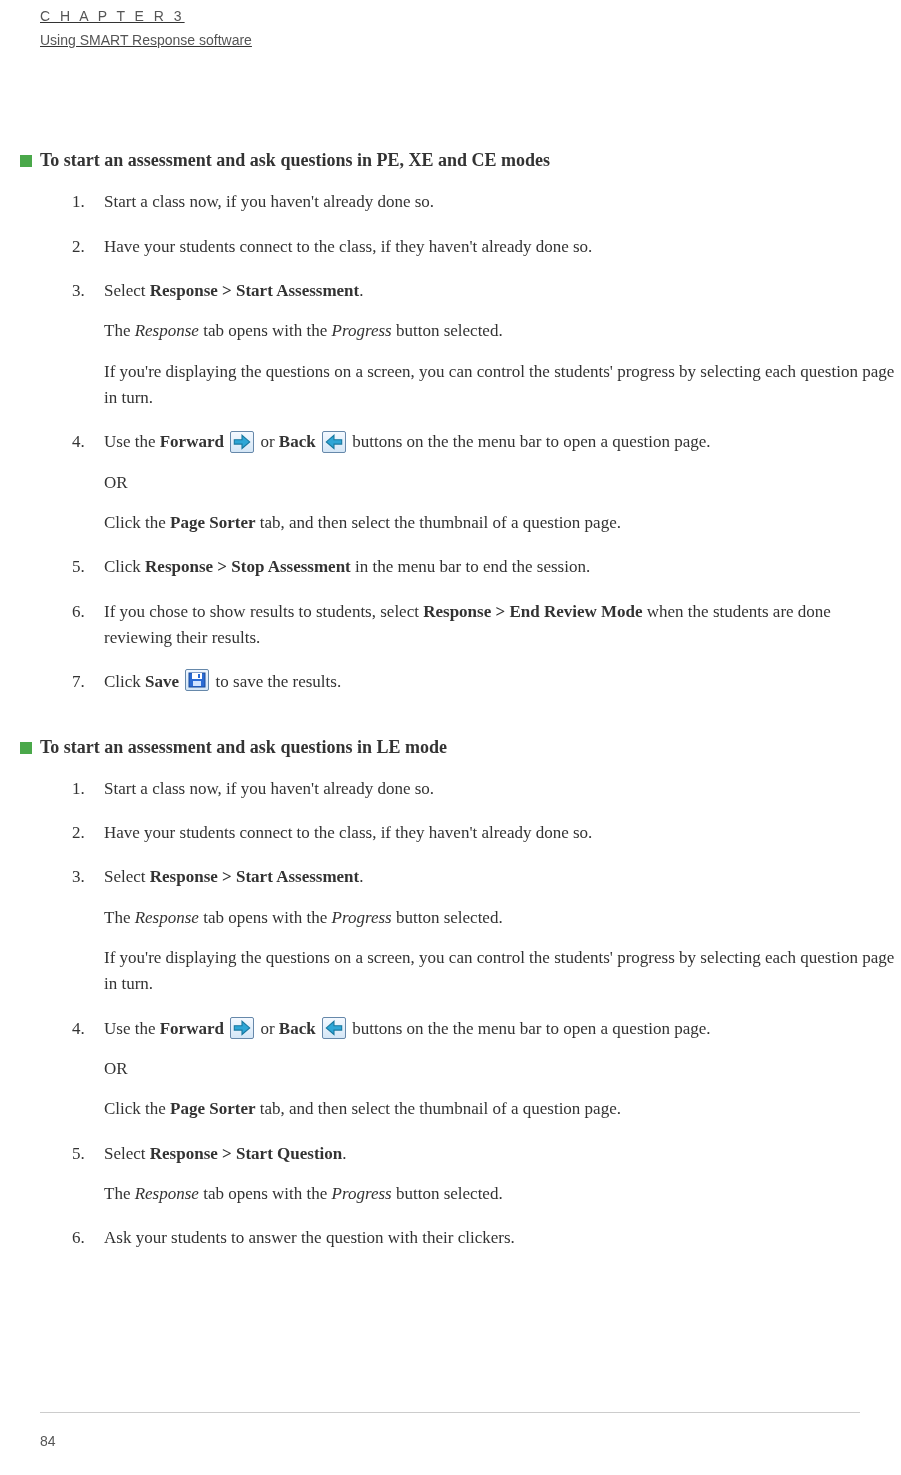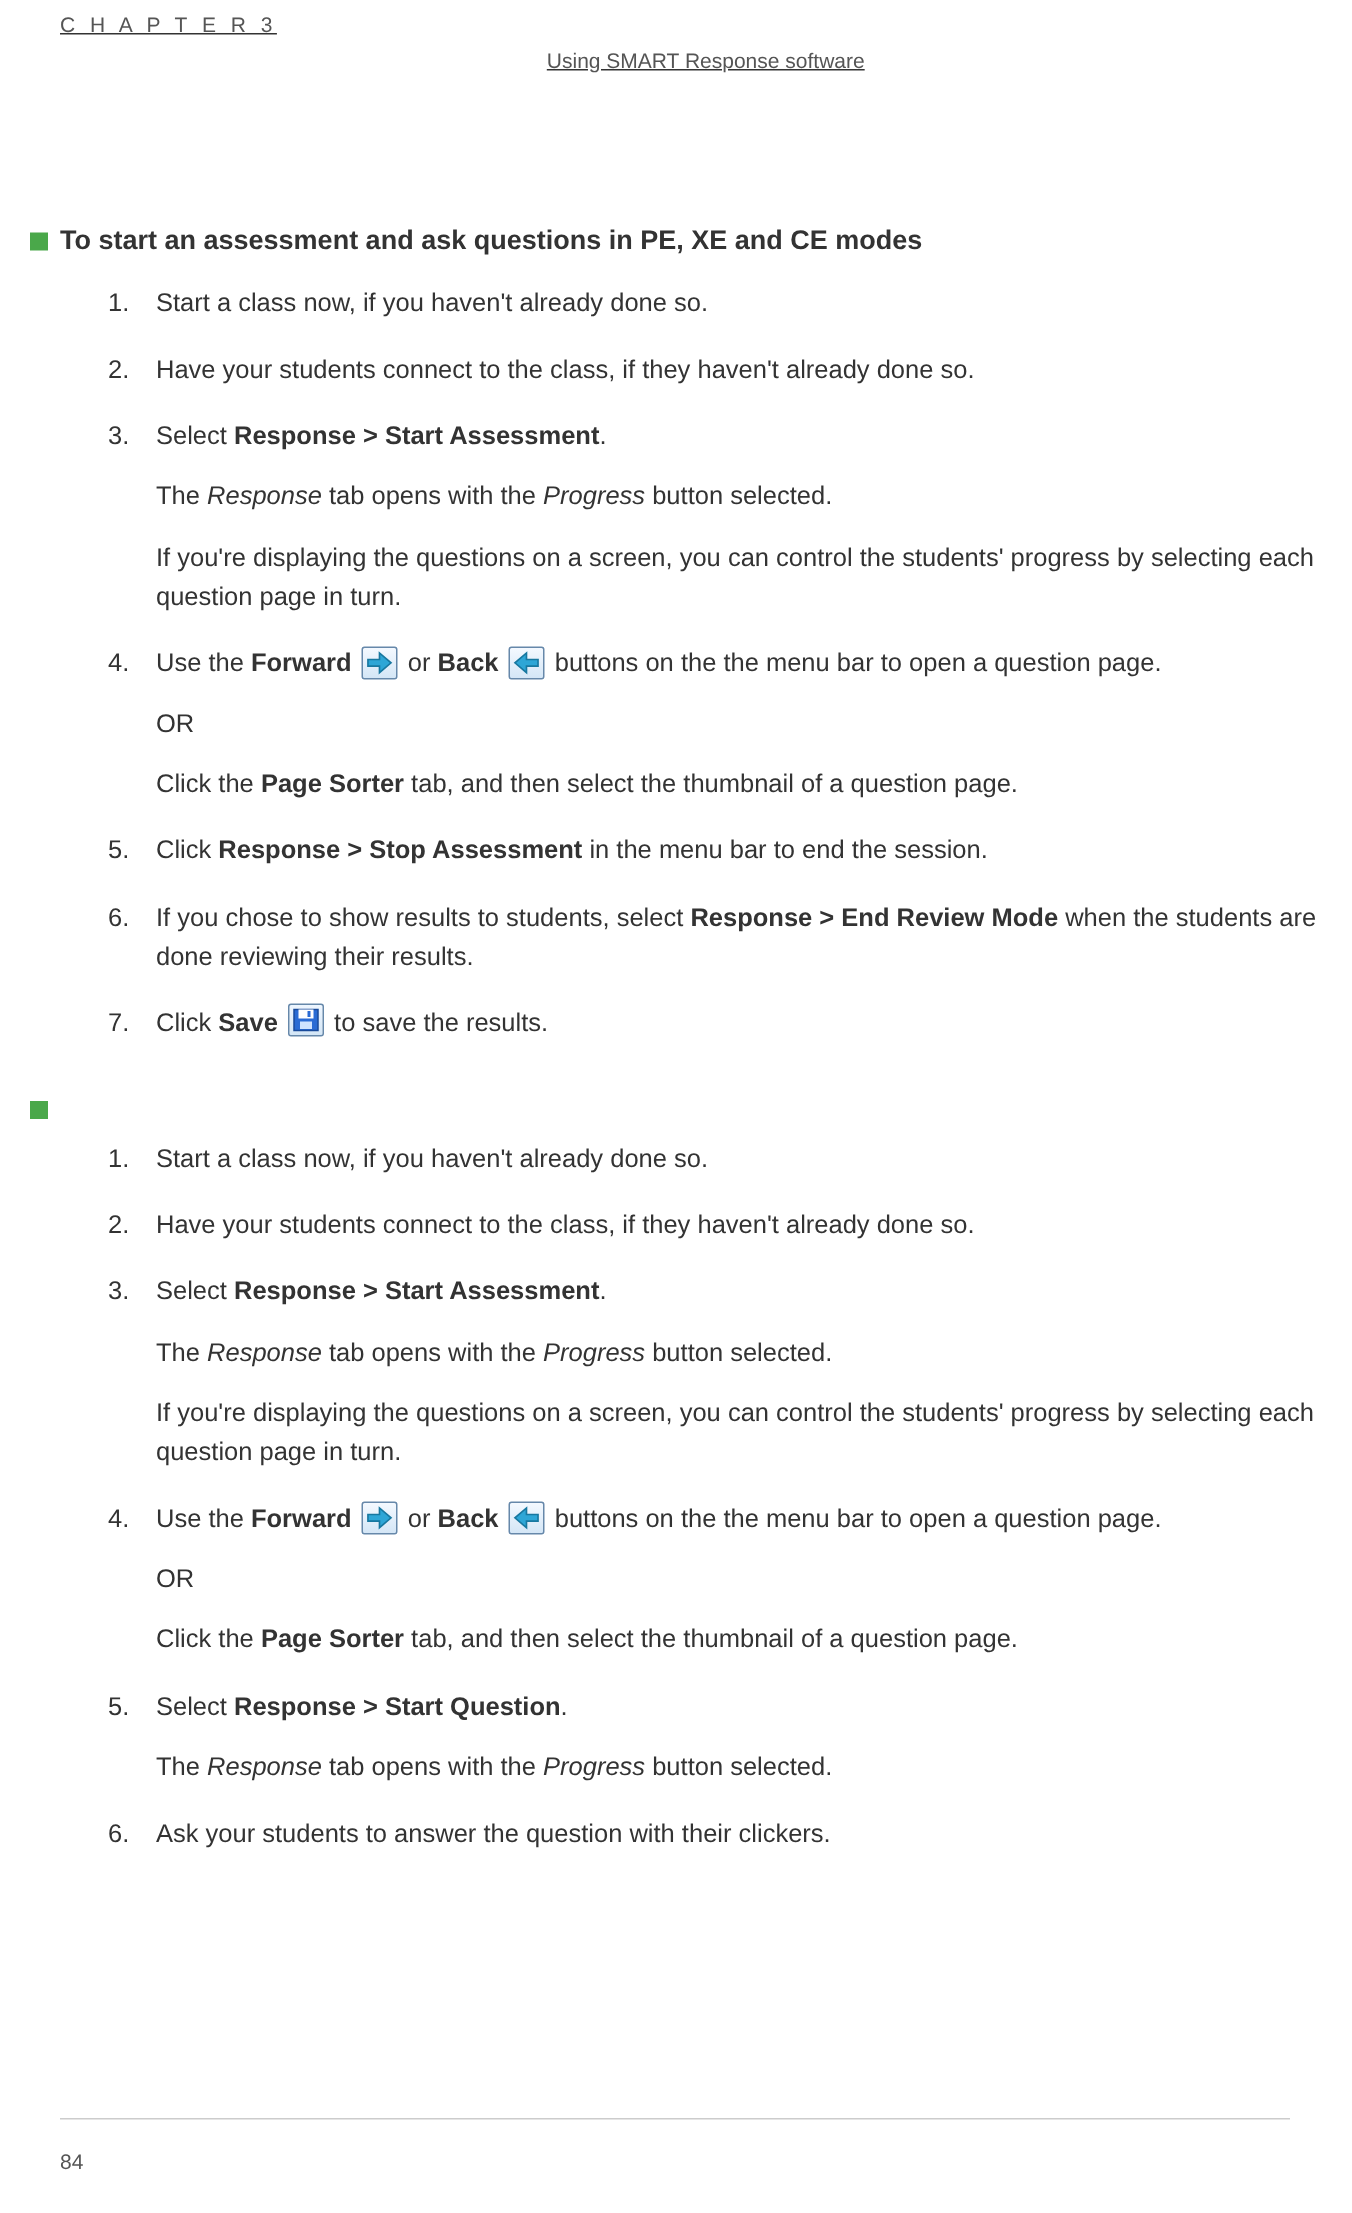--- a/index.html
+++ b/index.html
@@ -26,26 +26,26 @@
   .chapter-label {
     letter-spacing: 3px;
     font-size: 14px;
     color: #555;
     margin-bottom: 2px;
   }
   .chapter-sub {
     font-size: 14px;
     color: #555;
     margin-bottom: 96px;
-    text-align: center;
   }
 
   .section {
     margin-left: 20px;
     margin-bottom: 38px;
+    font-family: Liberation Serif, serif;
   }
   .section-heading {
     display: flex;
     align-items: center;
     font-weight: bold;
     font-size: 18px;
     margin-bottom: 14px;
   }
   .bullet-sq {
     width: 12px;
@@ -192,20 +192,21 @@
               </svg></span>
           <span> to save the results.</span>
         </p>
       </li>
     </ol>
   </div>
 
   <div class="section">
     <div class="section-heading">
       <span class="bullet-sq"></span>
+      <span>To start an assessment and ask questions in LE mode</span>
     </div>
 
     <ol class="steps">
       <li>
         <p>Start a class now, if you haven't already done so.</p>
       </li>
       <li>
         <p>Have your students connect to the class, if they haven't already done so.</p>
       </li>
       <li>

